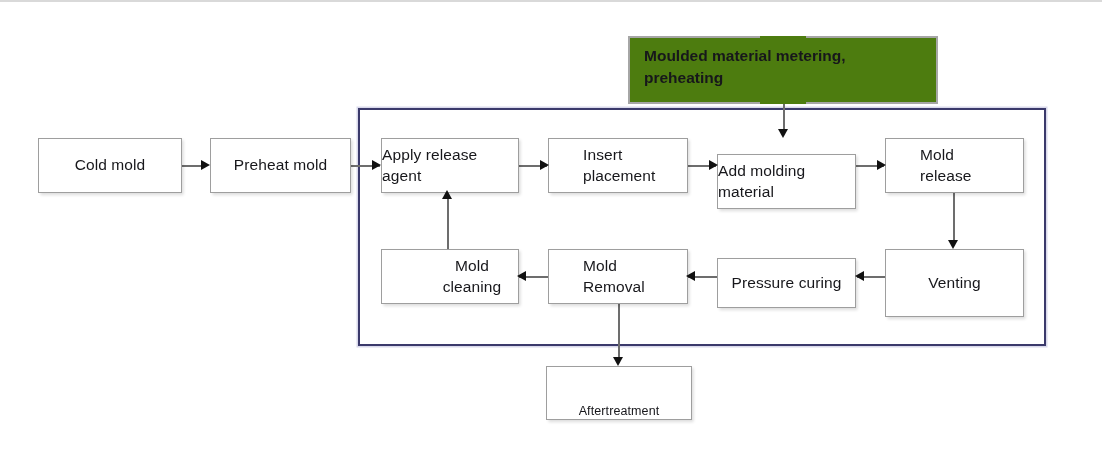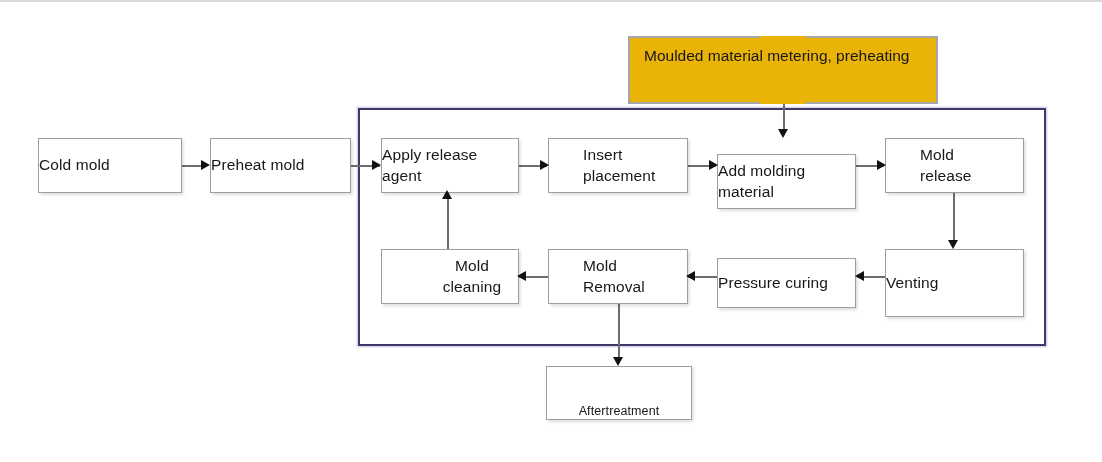--- a/index.html
+++ b/index.html
@@ -34,20 +34,21 @@
     box-shadow: 1.5px 2px 3px rgba(0,0,0,0.14);
     display: flex;
     align-items: center;
     color: #17171b;
     font-size: 15.5px;
     line-height: 1.32;
     letter-spacing: 0.1px;
     z-index: 4;
   }
   .node.center {
+    justify-content: center;
     text-align: center;
   }
   .node.left {
     justify-content: flex-start;
     text-align: left;
     padding-left: 0;
   }
   .node.indent {
     justify-content: flex-start;
     text-align: left;
@@ -55,26 +56,27 @@
   }
   .node.small {
     font-size: 12.5px;
     justify-content: center;
     text-align: center;
   }
   
   .note {
     position: absolute;
     box-sizing: border-box;
-    background: #eab308;
+    background: #4d7c0f;
     color: #17171b;
     font-size: 15.5px;
     line-height: 1.45;
     padding: 9px 14px 0 16px;
     z-index: 4;
+    font-weight: bold;
   }
   .note .brk {
     position: absolute;
     background: #a6a6a6;
   }
   .note .brk.t-l { left: 0;   top: 0;    width: 132px; height: 2px; }
   .note .brk.t-r { right: 0;  top: 0;    width: 132px; height: 2px; }
   .note .brk.b-l { left: 0;   bottom: 0; width: 132px; height: 2px; }
   .note .brk.b-r { right: 0;  bottom: 0; width: 132px; height: 2px; }
   .note .brk.s-l { left: 0;   top: 0;    width: 2px;   height: 100%; }

